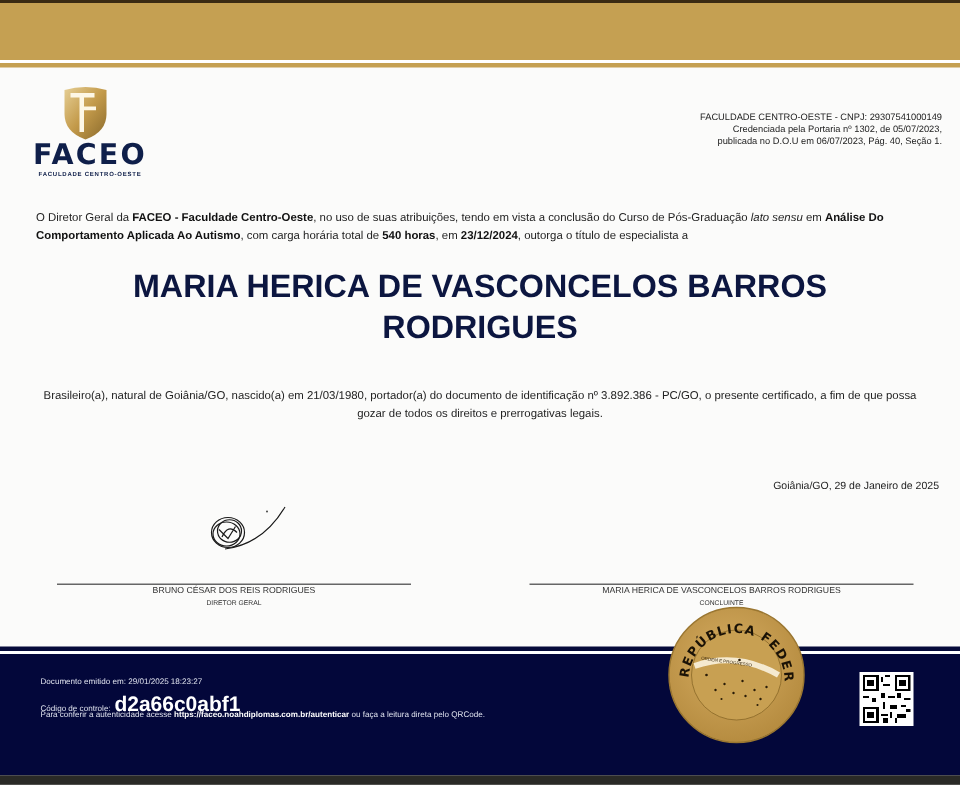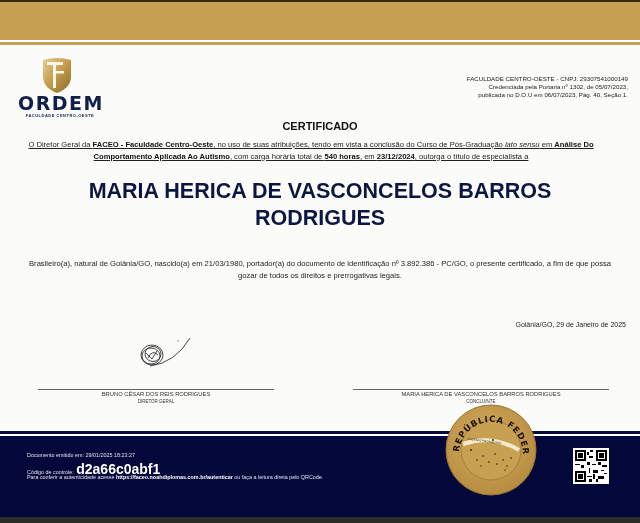--- a/index.html
+++ b/index.html
@@ -18,21 +18,21 @@
     .logo { position: absolute; left: 18px; top: 56px; width: 84px; height: 62px; }
     .logo-shield { position: absolute; left: 22px; top: 0; width: 34px; height: 38px; }
     .logo-word { position: absolute; left: 0; top: 36px; width: 84px; text-align: center; font-size: 19px; font-weight: bold; color: #0f1f4a; letter-spacing: 1.5px; font-family: "DejaVu Sans", sans-serif; }
     .logo-sub { position: absolute; left: 0; top: 57px; width: 84px; text-align: center; font-size: 4px; font-weight: bold; color: #0f1f4a; letter-spacing: 0.5px; }
 
     
     .header-info { position: absolute; right: 12px; top: 75px; text-align: right; font-size: 6.2px; color: #222; line-height: 8px; }
 
     .cert-title { position: absolute; left: 0; top: 120px; width: 640px; text-align: center; font-size: 11px; font-weight: bold; color: #111; }
 
-    .intro { position: absolute; left: 11px; top: 139px; width: 600px; text-align: center; font-size: 7.6px; color: #222; line-height: 11.5px; text-decoration: underline; }
+    .intro { position: absolute; left: 24px; top: 139px; width: 600px; text-align: left; font-size: 7.6px; color: #222; line-height: 11.5px; }
     .intro b { color: #111; }
 
     .student-name { position: absolute; left: 40px; top: 178px; width: 560px; text-align: center; font-size: 21.5px; font-weight: bold; color: #0c1640; line-height: 27px; }
 
     .details { position: absolute; left: 20px; top: 258px; width: 600px; text-align: center; font-size: 7.6px; color: #222; line-height: 11.5px; }
 
     .place-date { position: absolute; right: 14px; top: 321px; font-size: 7px; color: #222; }
 
     .signature-art { position: absolute; left: 130px; top: 333px; width: 80px; height: 40px; }
 
@@ -77,31 +77,30 @@
           <stop offset="0" stop-color="#e6cf95"></stop>
           <stop offset="0.5" stop-color="#c39a4a"></stop>
           <stop offset="1" stop-color="#8a6a2c"></stop>
         </linearGradient>
       </defs>
       <path d="M3 4 Q17 0 31 4 L31 20 Q31 32 17 37 Q3 32 3 20 Z" fill="url(#gshield)"></path>
       <rect x="7" y="6" width="16" height="3" fill="#fdf7e6"></rect>
       <rect x="13" y="6" width="3" height="26" fill="#fdf7e6"></rect>
       <rect x="16" y="15" width="8" height="2.5" fill="#fdf7e6"></rect>
     </svg>
-    <div class="logo-word">ORDEM</div>
+    <div class="logo-word">FACEO</div>
     <div class="logo-sub">FACULDADE CENTRO-OESTE</div>
   </div>
 
   <div class="header-info">
     <div>FACULDADE CENTRO-OESTE - CNPJ: 29307541000149</div>
     <div>Credenciada pela Portaria nº 1302, de 05/07/2023,</div>
     <div>publicada no D.O.U em 06/07/2023, Pág. 40, Seção 1.</div>
   </div>
 
-  <div class="cert-title">CERTIFICADO</div>
 
   <div class="intro"><span>O Diretor Geral da </span><b>FACEO - Faculdade Centro-Oeste</b><span>, no uso de suas atribuições, tendo em vista a conclusão do Curso de Pós-Graduação </span><i>lato sensu</i><span> em </span><b>Análise Do Comportamento Aplicada Ao Autismo</b><span>, com carga horária total de </span><b>540 horas</b><span>, em </span><b>23/12/2024</b><span>, outorga o título de especialista a</span></div>
 
   <div class="student-name">MARIA HERICA DE VASCONCELOS BARROS RODRIGUES</div>
 
   <div class="details">Brasileiro(a), natural de Goiânia/GO, nascido(a) em 21/03/1980, portador(a) do documento de identificação nº 3.892.386 - PC/GO, o presente certificado, a fim de que possa gozar de todos os direitos e prerrogativas legais.</div>
 
   <div class="place-date">Goiânia/GO, 29 de Janeiro de 2025</div>
 
   <svg class="signature-art" viewBox="0 0 80 40">

